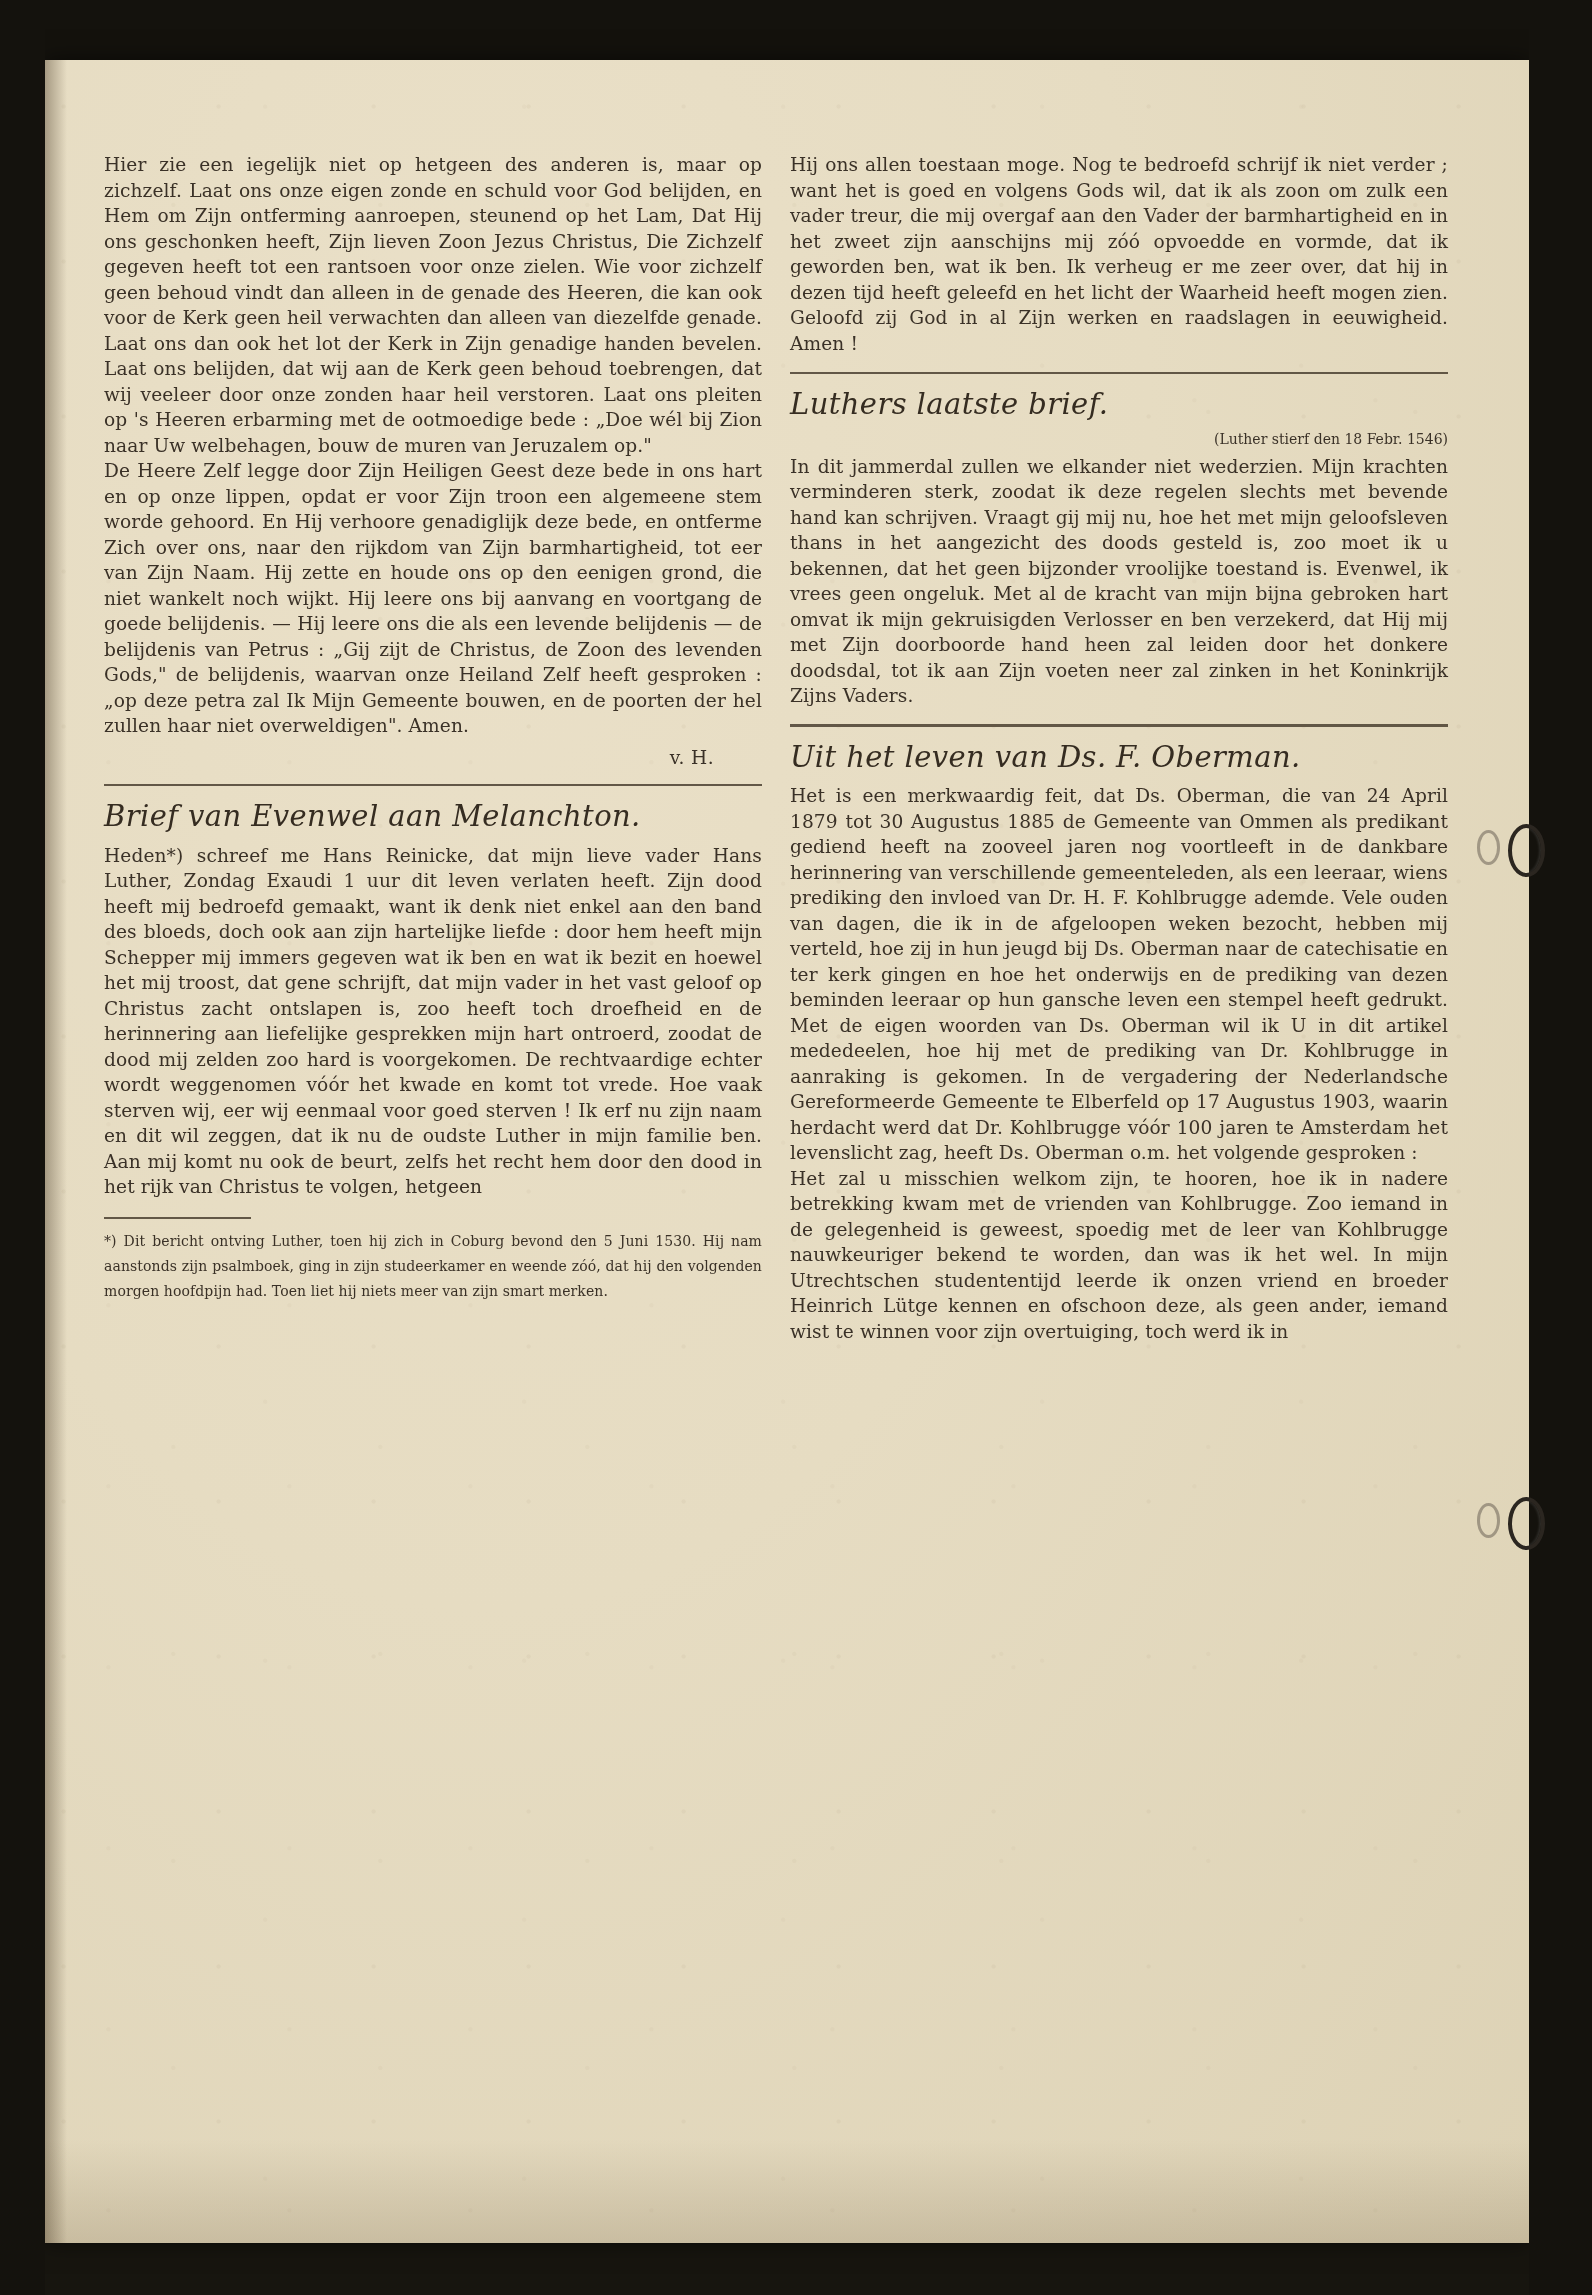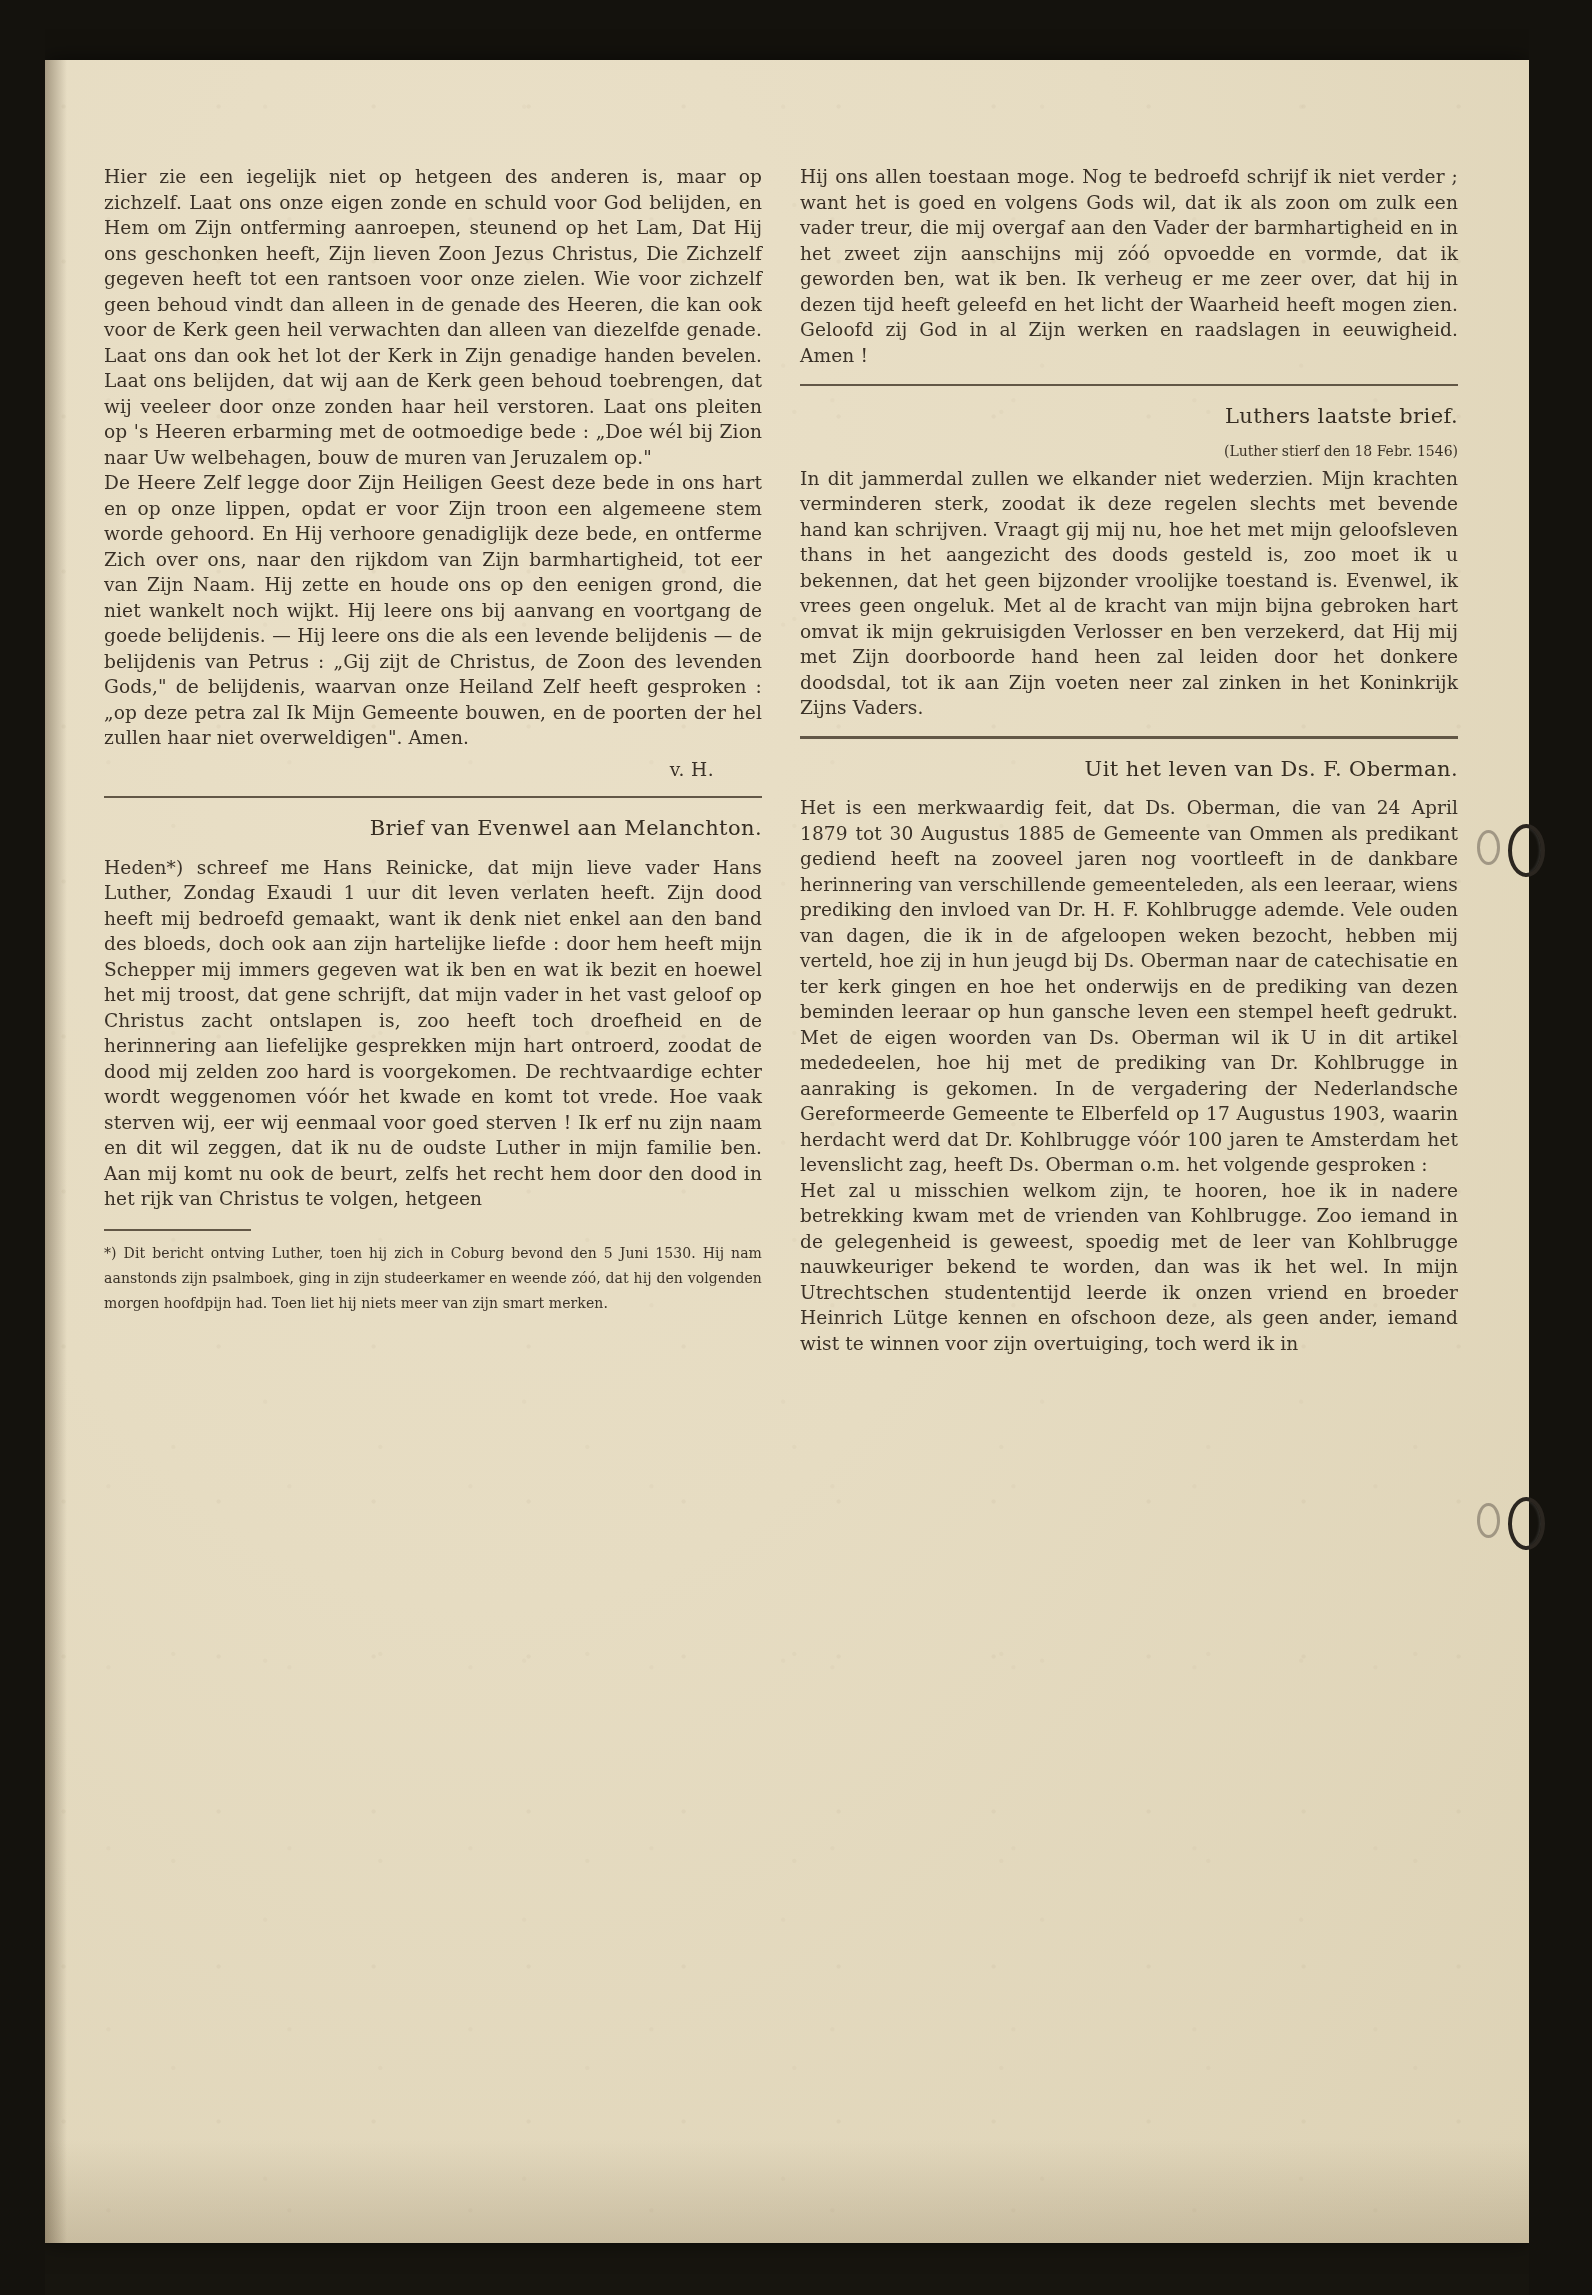--- a/index.html
+++ b/index.html
@@ -80,24 +80,24 @@
     height: 29px;
     border: 3.5px solid #6c6355;
     border-radius: 50%;
     opacity: .55;
   }
 
   
   #content {
     position: absolute;
     left: 59px;
-    top: 104px;
+    top: 92px;
     width: 1355px;
     display: flex;
-    gap: 38px;
+    gap: 28px;
   }
   .col {
     width: 658px;
     position: relative;
   }
   p, .lead {
     margin: 0;
     color: #3a3127;
     font-size: 18.6px;
     line-height: 25.5px;
@@ -110,26 +110,26 @@
   .rule {
     height: 2.6px;
     background: #4a3f30;
     margin: 15.5px 0 12px 0;
     opacity: .85;
   }
 
   h2.head {
     margin: 5.2px 0 8.6px 0;
     font-family: "DejaVu Serif", serif;
+    font-style: italic;
     font-weight: normal;
-    font-size: 21px;
+    font-size: 29px;
     line-height: 36px;
     color: #352c21;
     letter-spacing: 0.4px;
-    text-align: right;
   }
 
   .byline {
     text-align: right;
     font-size: 18.6px;
     color: #3a3127;
     margin-top: 8.6px;
     margin-right: 48px;
     letter-spacing: 0.4px;
   }

